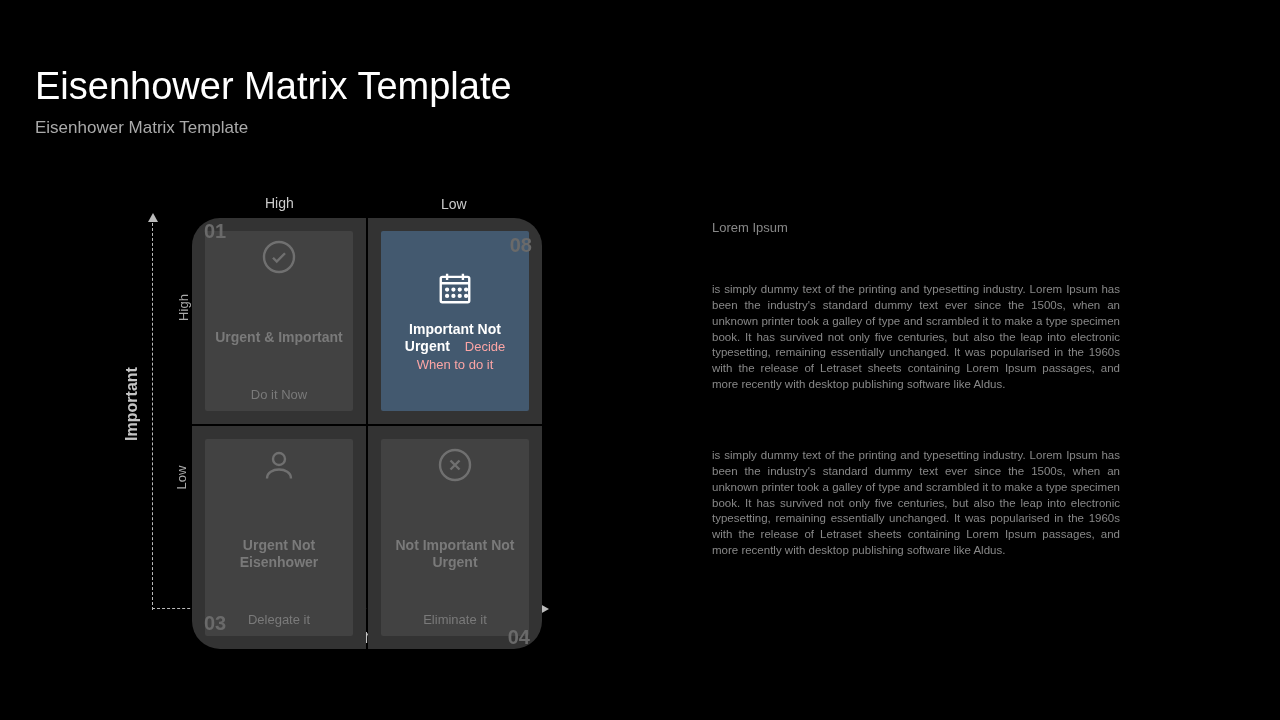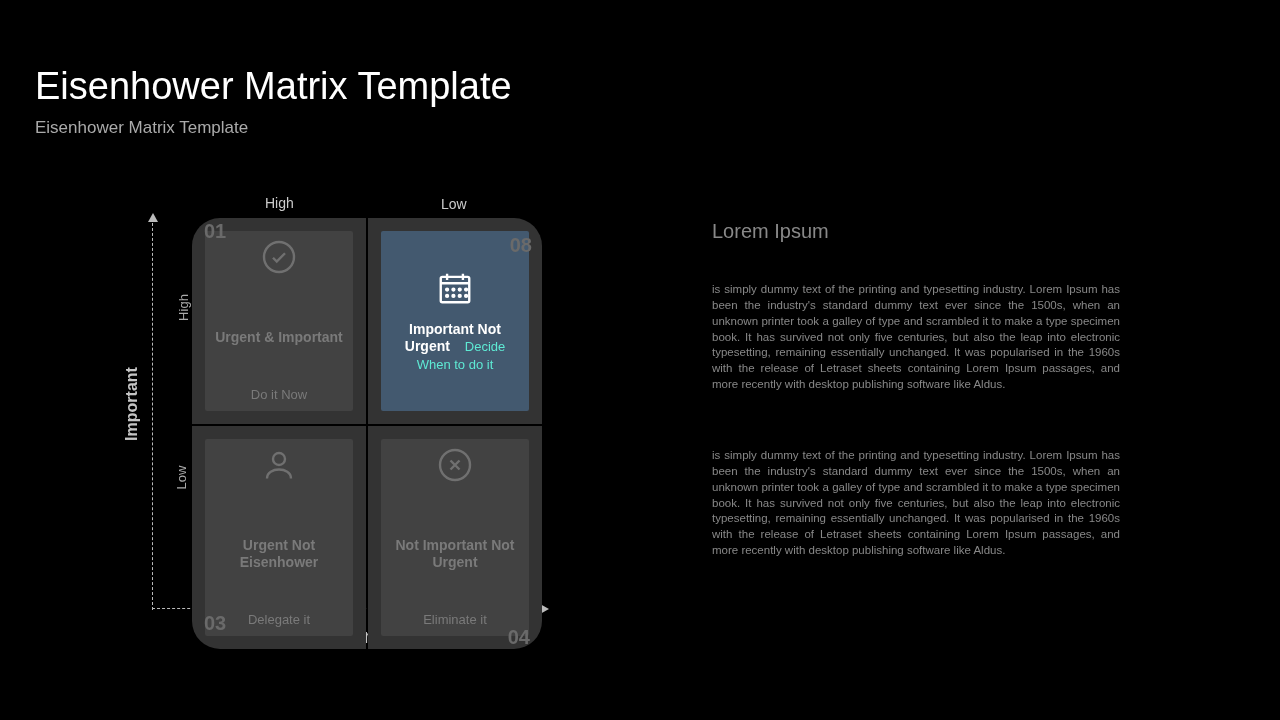--- a/index.html
+++ b/index.html
@@ -160,39 +160,39 @@
   line-height: 1.25;
 }
 .q-sub {
   font-size: 13px;
   font-weight: 400;
   line-height: 1.25;
 }
 .dim .q-title, .dim .q-sub { color: #7a7a7a; margin-top: 40px; }
 .dim svg { stroke: #707070; }
 .highlight .q-title { color: #fff; }
-.highlight .q-sub { color: #5eead4; margin-left: 11px; }
+.highlight .q-sub { color: #fca5a5; margin-left: 11px; }
 
 .num {
   position: absolute;
   font-size: 20px;
   font-weight: 700;
   color: #6a6a6a;
 }
 .num1 { left: 12px; top: 2px; }
 .num2 { right: 10px; top: 16px; }
 .num3 { left: 12px; bottom: 14px; margin-top: 43px; }
 .num4 { right: 12px; bottom: 0px; }
 
 
 .right-title {
   position: absolute;
   left: 712px;
   top: 220px;
-  font-size: 20px;
+  font-size: 13px;
   color: #888;
   font-weight: 400;
 }
 .para {
   position: absolute;
   left: 712px;
   width: 408px;
   font-size: 11.5px;
   line-height: 1.38;
   color: #888;

